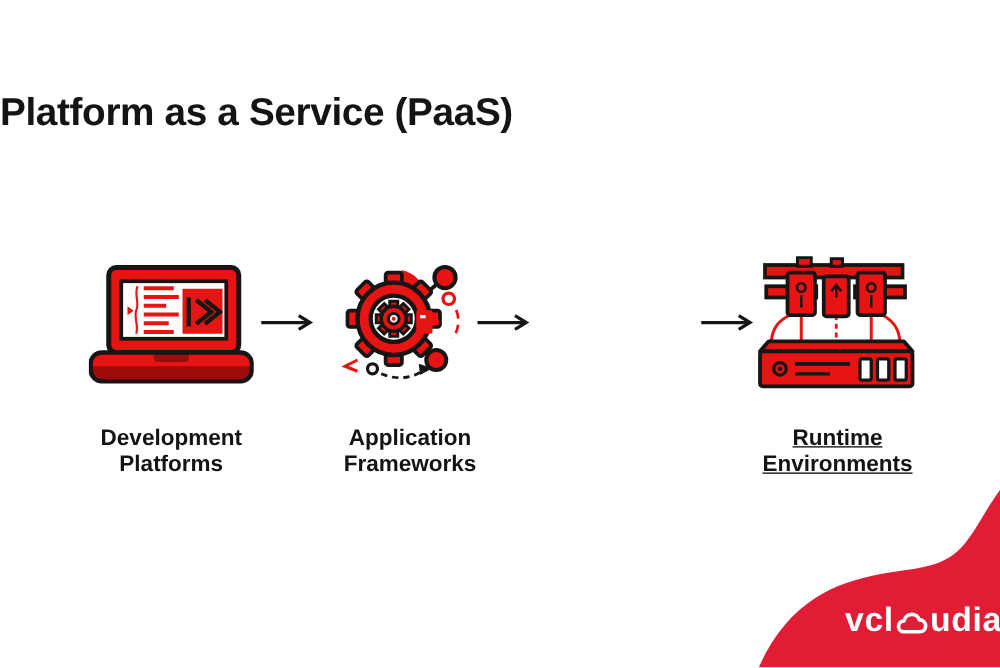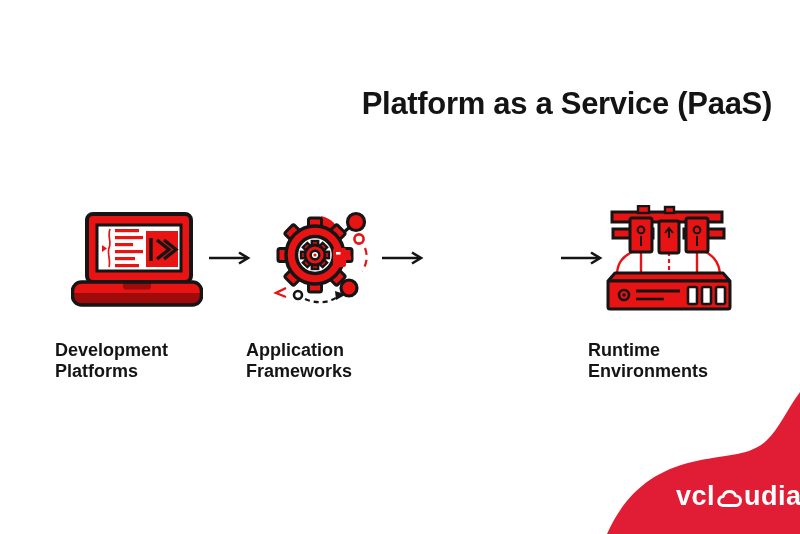--- a/index.html
+++ b/index.html
@@ -3,34 +3,34 @@
 <meta charset="utf-8">
 <style>
   html,body{margin:0;padding:0;}
   body{
     width:800px;height:534px;position:relative;overflow:hidden;
     background:var(--background,#fff);
     font-family:"Liberation Sans",sans-serif;
   }
   .stage{position:absolute;inset:0;}
   .page-title{
-    position:absolute;top:86px;left:0;width:772px;text-align:right;
+    position:absolute;top:72px;left:0;width:772px;text-align:left;
     font-size:31px;font-weight:bold;letter-spacing:-0.3px;
     color:var(--text-black,#141414);
   }
   .step{position:absolute;top:202px;width:164px;}
   .step .icon-box{height:116px;display:flex;align-items:center;justify-content:center;}
   .step .step-label{
-    margin-top:22px;text-align:left;font-size:18px;font-weight:bold;
+    margin-top:22px;text-align:center;font-size:18px;font-weight:bold;
     line-height:21px;color:var(--text-black,#141414);
   }
   .step-1{left:55px;}
   .step-2{left:246px;}
   .step-3{left:407px;}
-  .step-4{left:588px;}
+  .step-4{left:588px;text-decoration:underline;}
   .arrow{position:absolute;top:251px;width:46px;height:14px;}
   .arrow-1{left:208px;}
   .arrow-2{left:381px;}
   .arrow-3{left:560px;}
   .wave-svg{position:absolute;left:0;top:0;width:800px;height:534px;pointer-events:none;}
   .logo{
     position:absolute;left:676px;top:481px;display:flex;align-items:center;
     color:var(--logo-text,#fff);font-size:27px;font-weight:bold;letter-spacing:0.5px;
   }
   .logo .cloud-o{margin:0 1px;transform:translateY(2px);}

